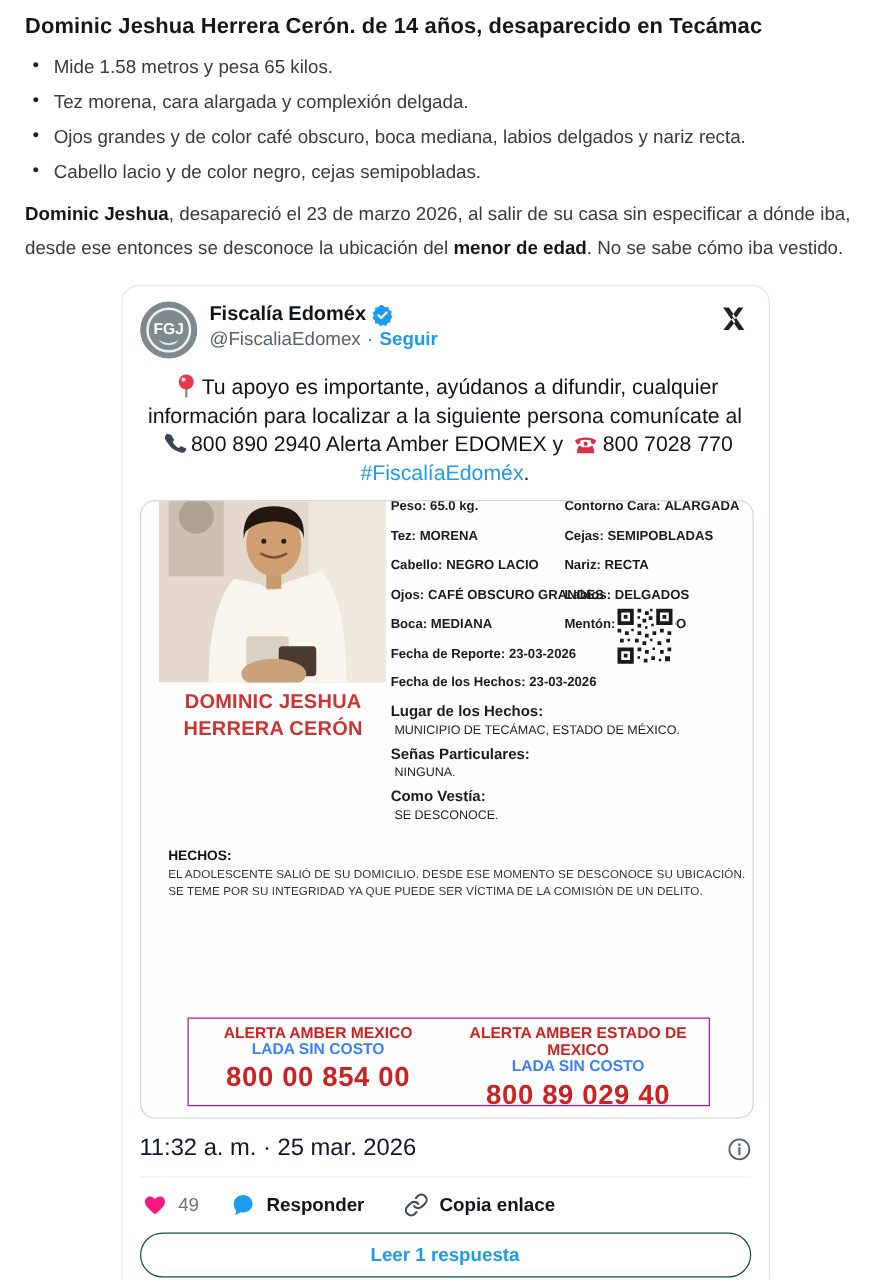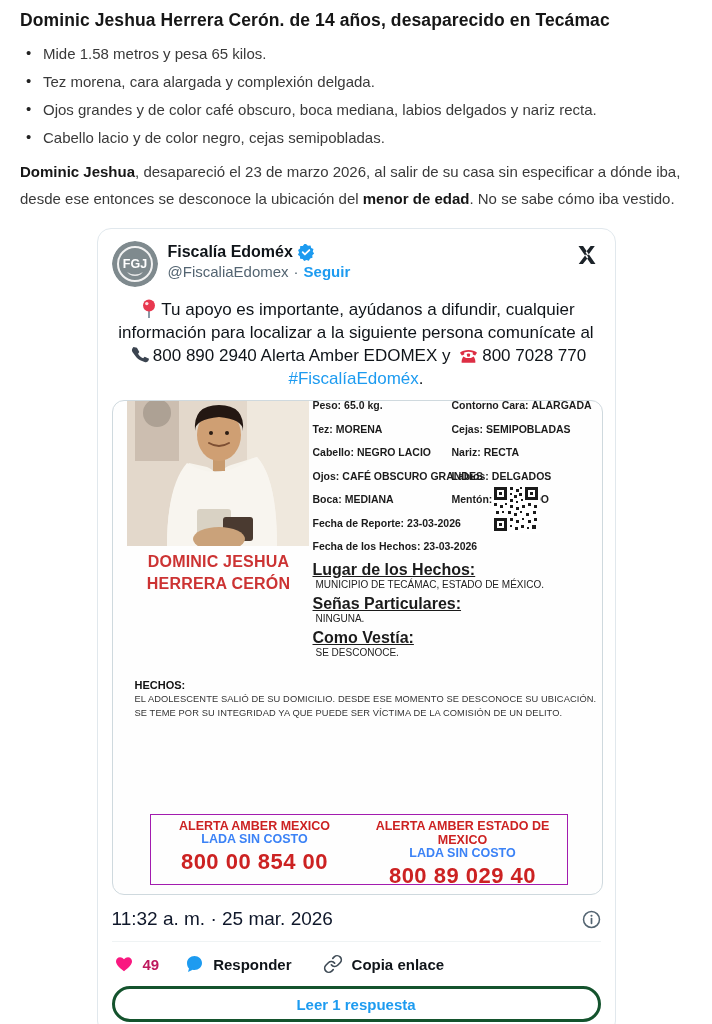--- a/index.html
+++ b/index.html
@@ -33,21 +33,21 @@
   .media { position:relative; margin-top:10px; width:491px; height:495px; border:1px solid #cfd9de; border-radius:12px; overflow:hidden; background:#fefefe; }
   .photo { position:absolute; left:14px; top:-10px; width:182px; height:155px; }
   .poster-name { position:absolute; left:6px; top:150px; width:200px; text-align:center; color:#cc3333; font-weight:700; font-size:16px; line-height:22px; letter-spacing:.2px; }
   .details { position:absolute; left:200px; top:-7px; width:287px; font-size:10.5px; color:#1b1b1b; }
   .prow { position:relative; height:23.5px; line-height:23.5px; white-space:nowrap; }
   .prow .pr { position:absolute; left:139px; top:0; background:transparent; }
   .plabel { font-weight:700; }
   .pval { font-weight:700; margin-left:3px; }
   .single { height:23.5px; line-height:23.5px; white-space:nowrap; }
   .stacked { margin-top:4px; }
-  .stacked .plabel { display:block; line-height:13px; font-size:16px;text-decoration:underline; }
+  .stacked .plabel { display:block; line-height:13px; font-size:12px; }
   .stacked .sval { display:block; line-height:13px; font-size:10px; font-weight:400; color:#222; margin:2px 0 6px 3px; }
   .qr { position:absolute; left:379px; top:84px; width:48px; height:48px; }
 
   .hechos { position:absolute; left:22px; top:278px; width:468px; }
   .hechos-title { font-size:11px; font-weight:700; color:#111; }
   .hechos-text { margin-top:2px; font-size:9.3px; line-height:13.5px; color:#333; letter-spacing:.1px; }
 
   .emergency { position:absolute; left:0; top:356px; width:100%; display:flex; justify-content:space-between; padding:0 30px; }
   .em-col { text-align:center; }
   .em-label { font-size:12px; font-weight:700; color:#cc2222; letter-spacing:.2px; }
@@ -56,23 +56,23 @@
   .amber-box { position:absolute; left:37px; top:413px; width:418px; height:71px; border:1px solid #a21caf; display:flex; }
   .amber-col { flex:1; text-align:center; padding-top:4px; }
   .amber-title { font-size:12.5px; font-weight:700; color:#cc2222; }
   .amber-sub { font-size:12.5px; font-weight:700; color:#3b82f6; line-height:13px; }
   .amber-number { margin-top:3px; font-size:22px; font-weight:700; color:#cc2222; letter-spacing:.5px; }
 
   
   .ts-row { display:flex; align-items:center; justify-content:space-between; margin-top:13px; color:#0f172a; font-size:19px; }
   .divider { border-top:1px solid #eff3f4; margin-top:11px; }
   .actions { display:flex; align-items:center; padding:12px 2px; gap:9px; }
-  .action-count { font-size:15px; font-weight:700; color:#be185d; margin-right:16px; }
+  .action-count { font-size:15px; font-weight:400; color:#737373; margin-right:16px; }
   .action-label { font-size:15px; font-weight:700; color:#0f1419; margin-right:22px; }
-  .pill-btn { width:100%; height:36px; border:3px solid #14532d; border-radius:999px; background:#fff; display:flex; align-items:center; justify-content:center; font-size:15px; font-weight:700; color:#1d9bf0; cursor:pointer; font-family:"Liberation Sans", sans-serif; }
+  .pill-btn { width:100%; height:36px; border:1px solid #14532d; border-radius:999px; background:#fff; display:flex; align-items:center; justify-content:center; font-size:15px; font-weight:700; color:#1d9bf0; cursor:pointer; font-family:"Liberation Sans", sans-serif; }
 </style>
 </head>
 <body>
 
 <div class="article">
   <h1 class="page-title">Dominic Jeshua Herrera Cerón. de 14 años, desaparecido en Tecámac</h1>
 
   <ul class="desc-list">
     <li>Mide 1.58 metros y pesa 65 kilos.</li>
     <li>Tez morena, cara alargada y complexión delgada.</li>

